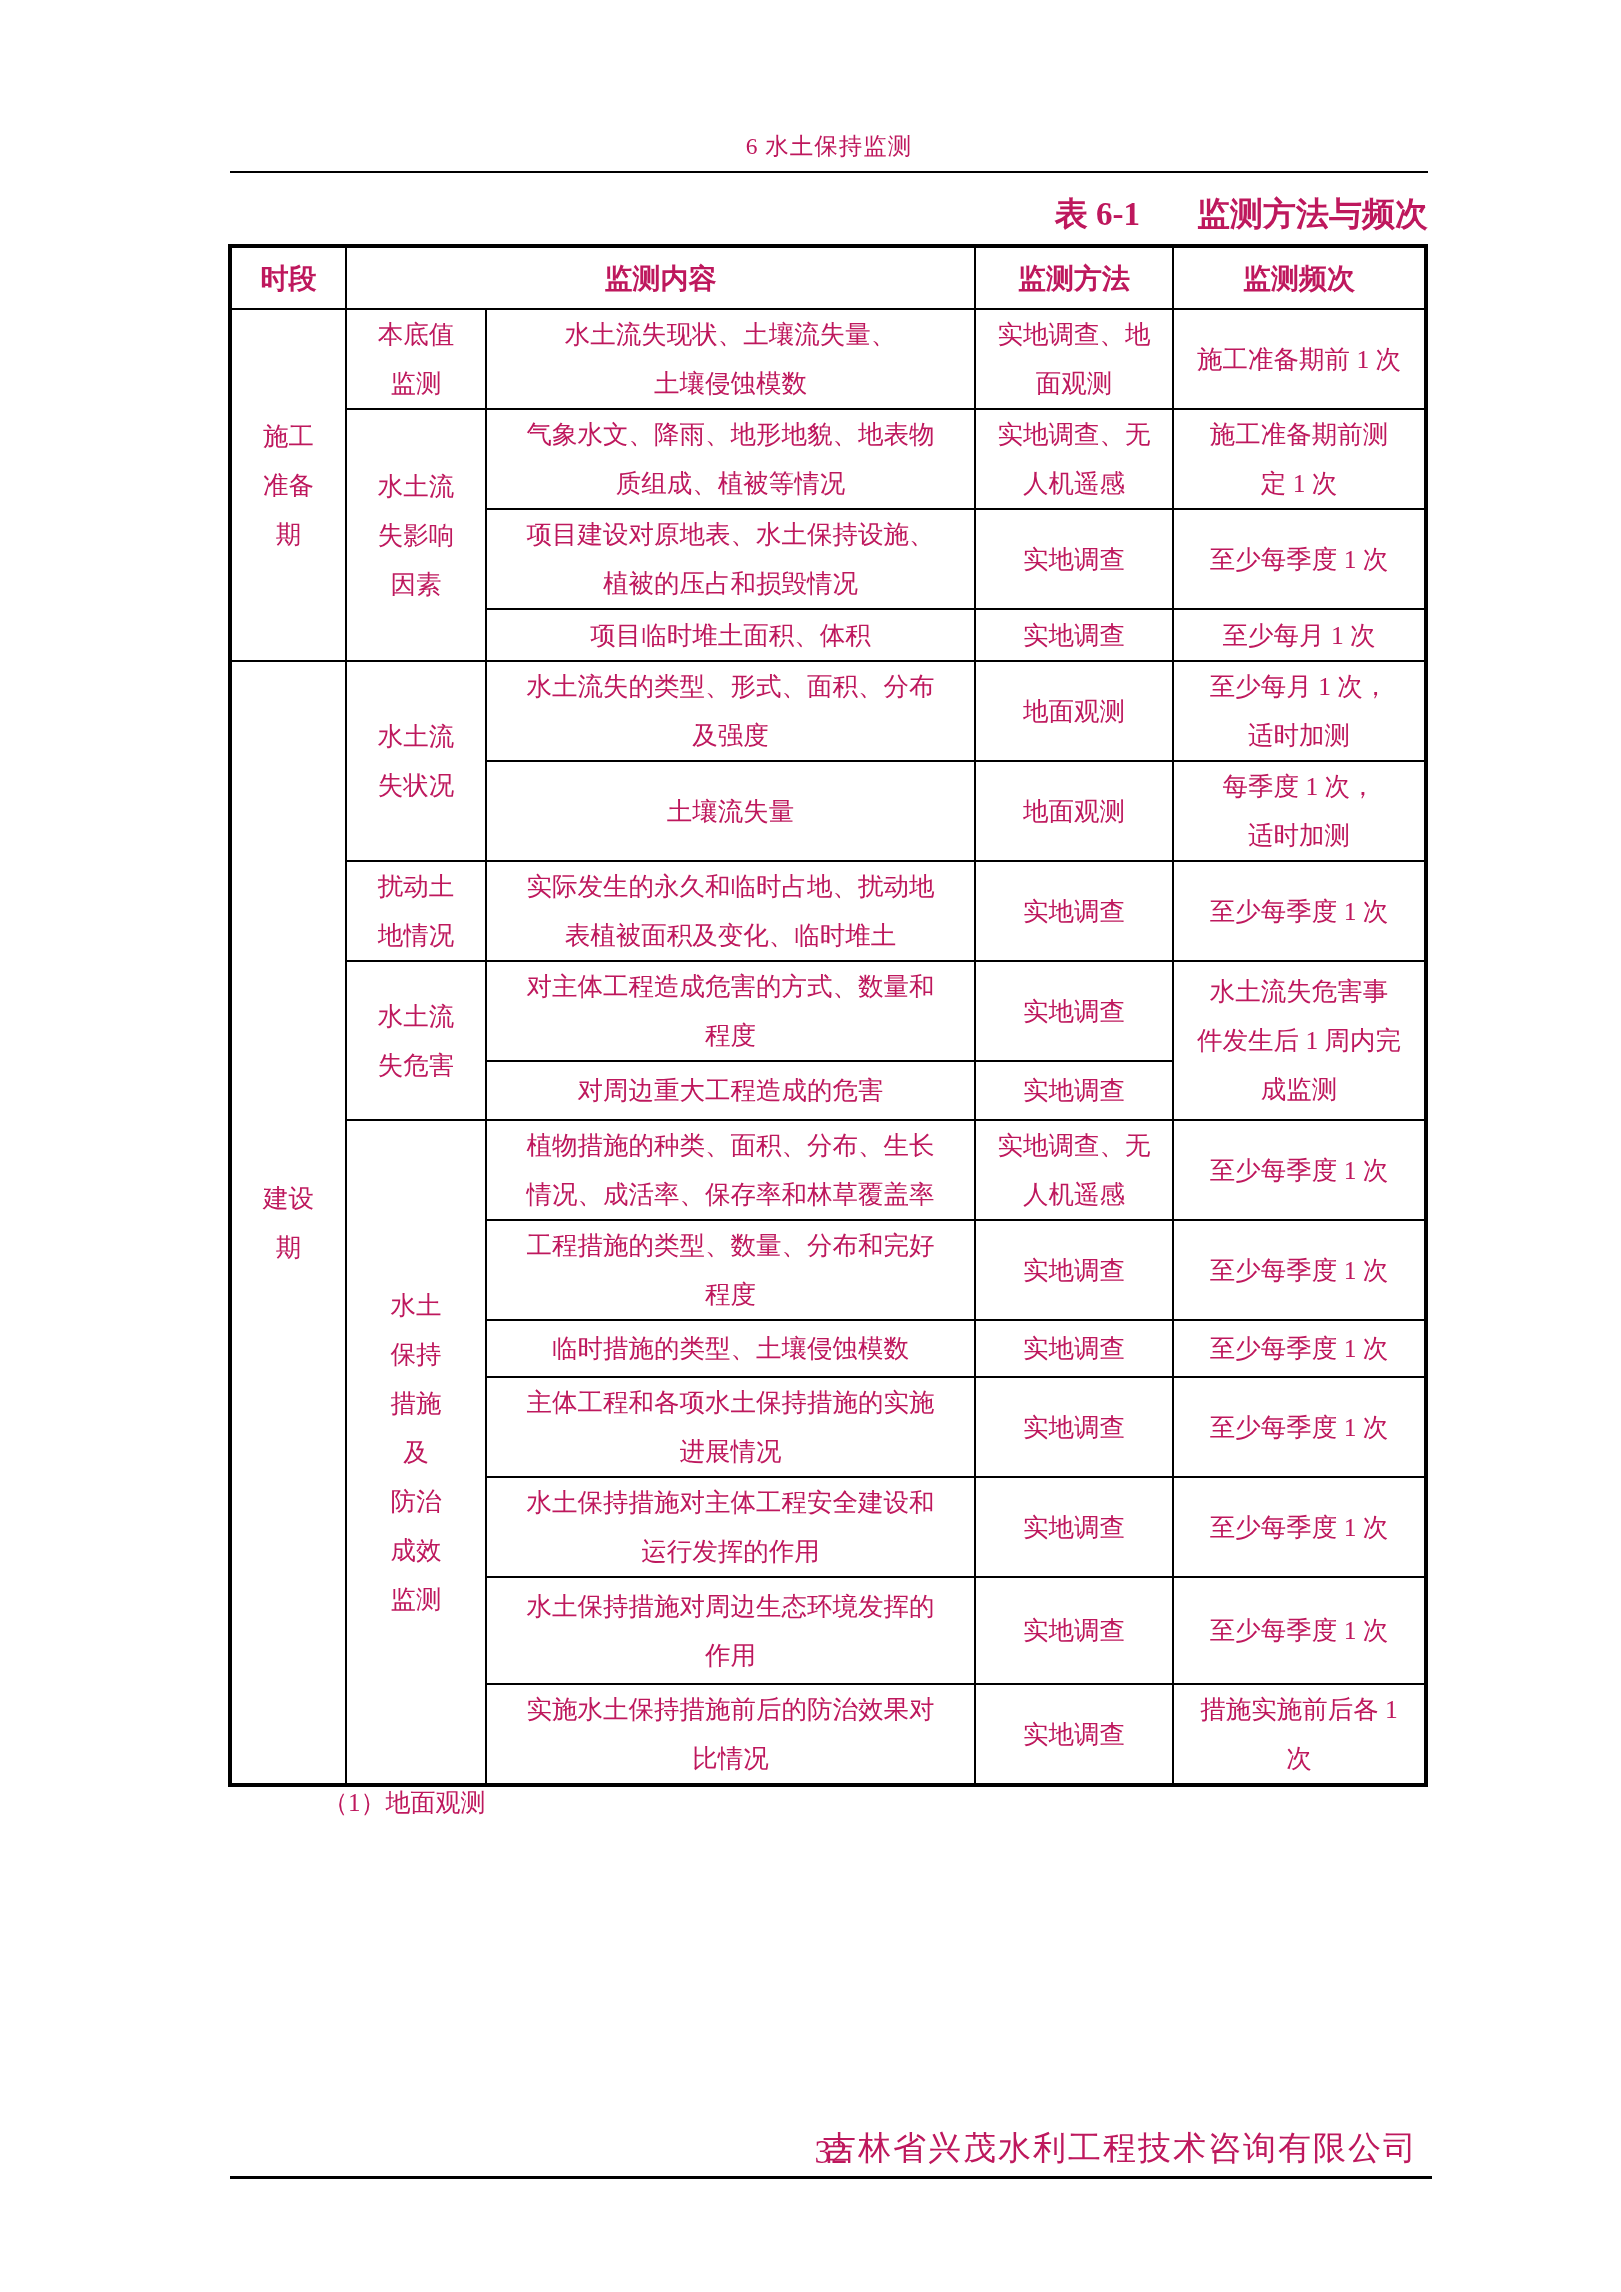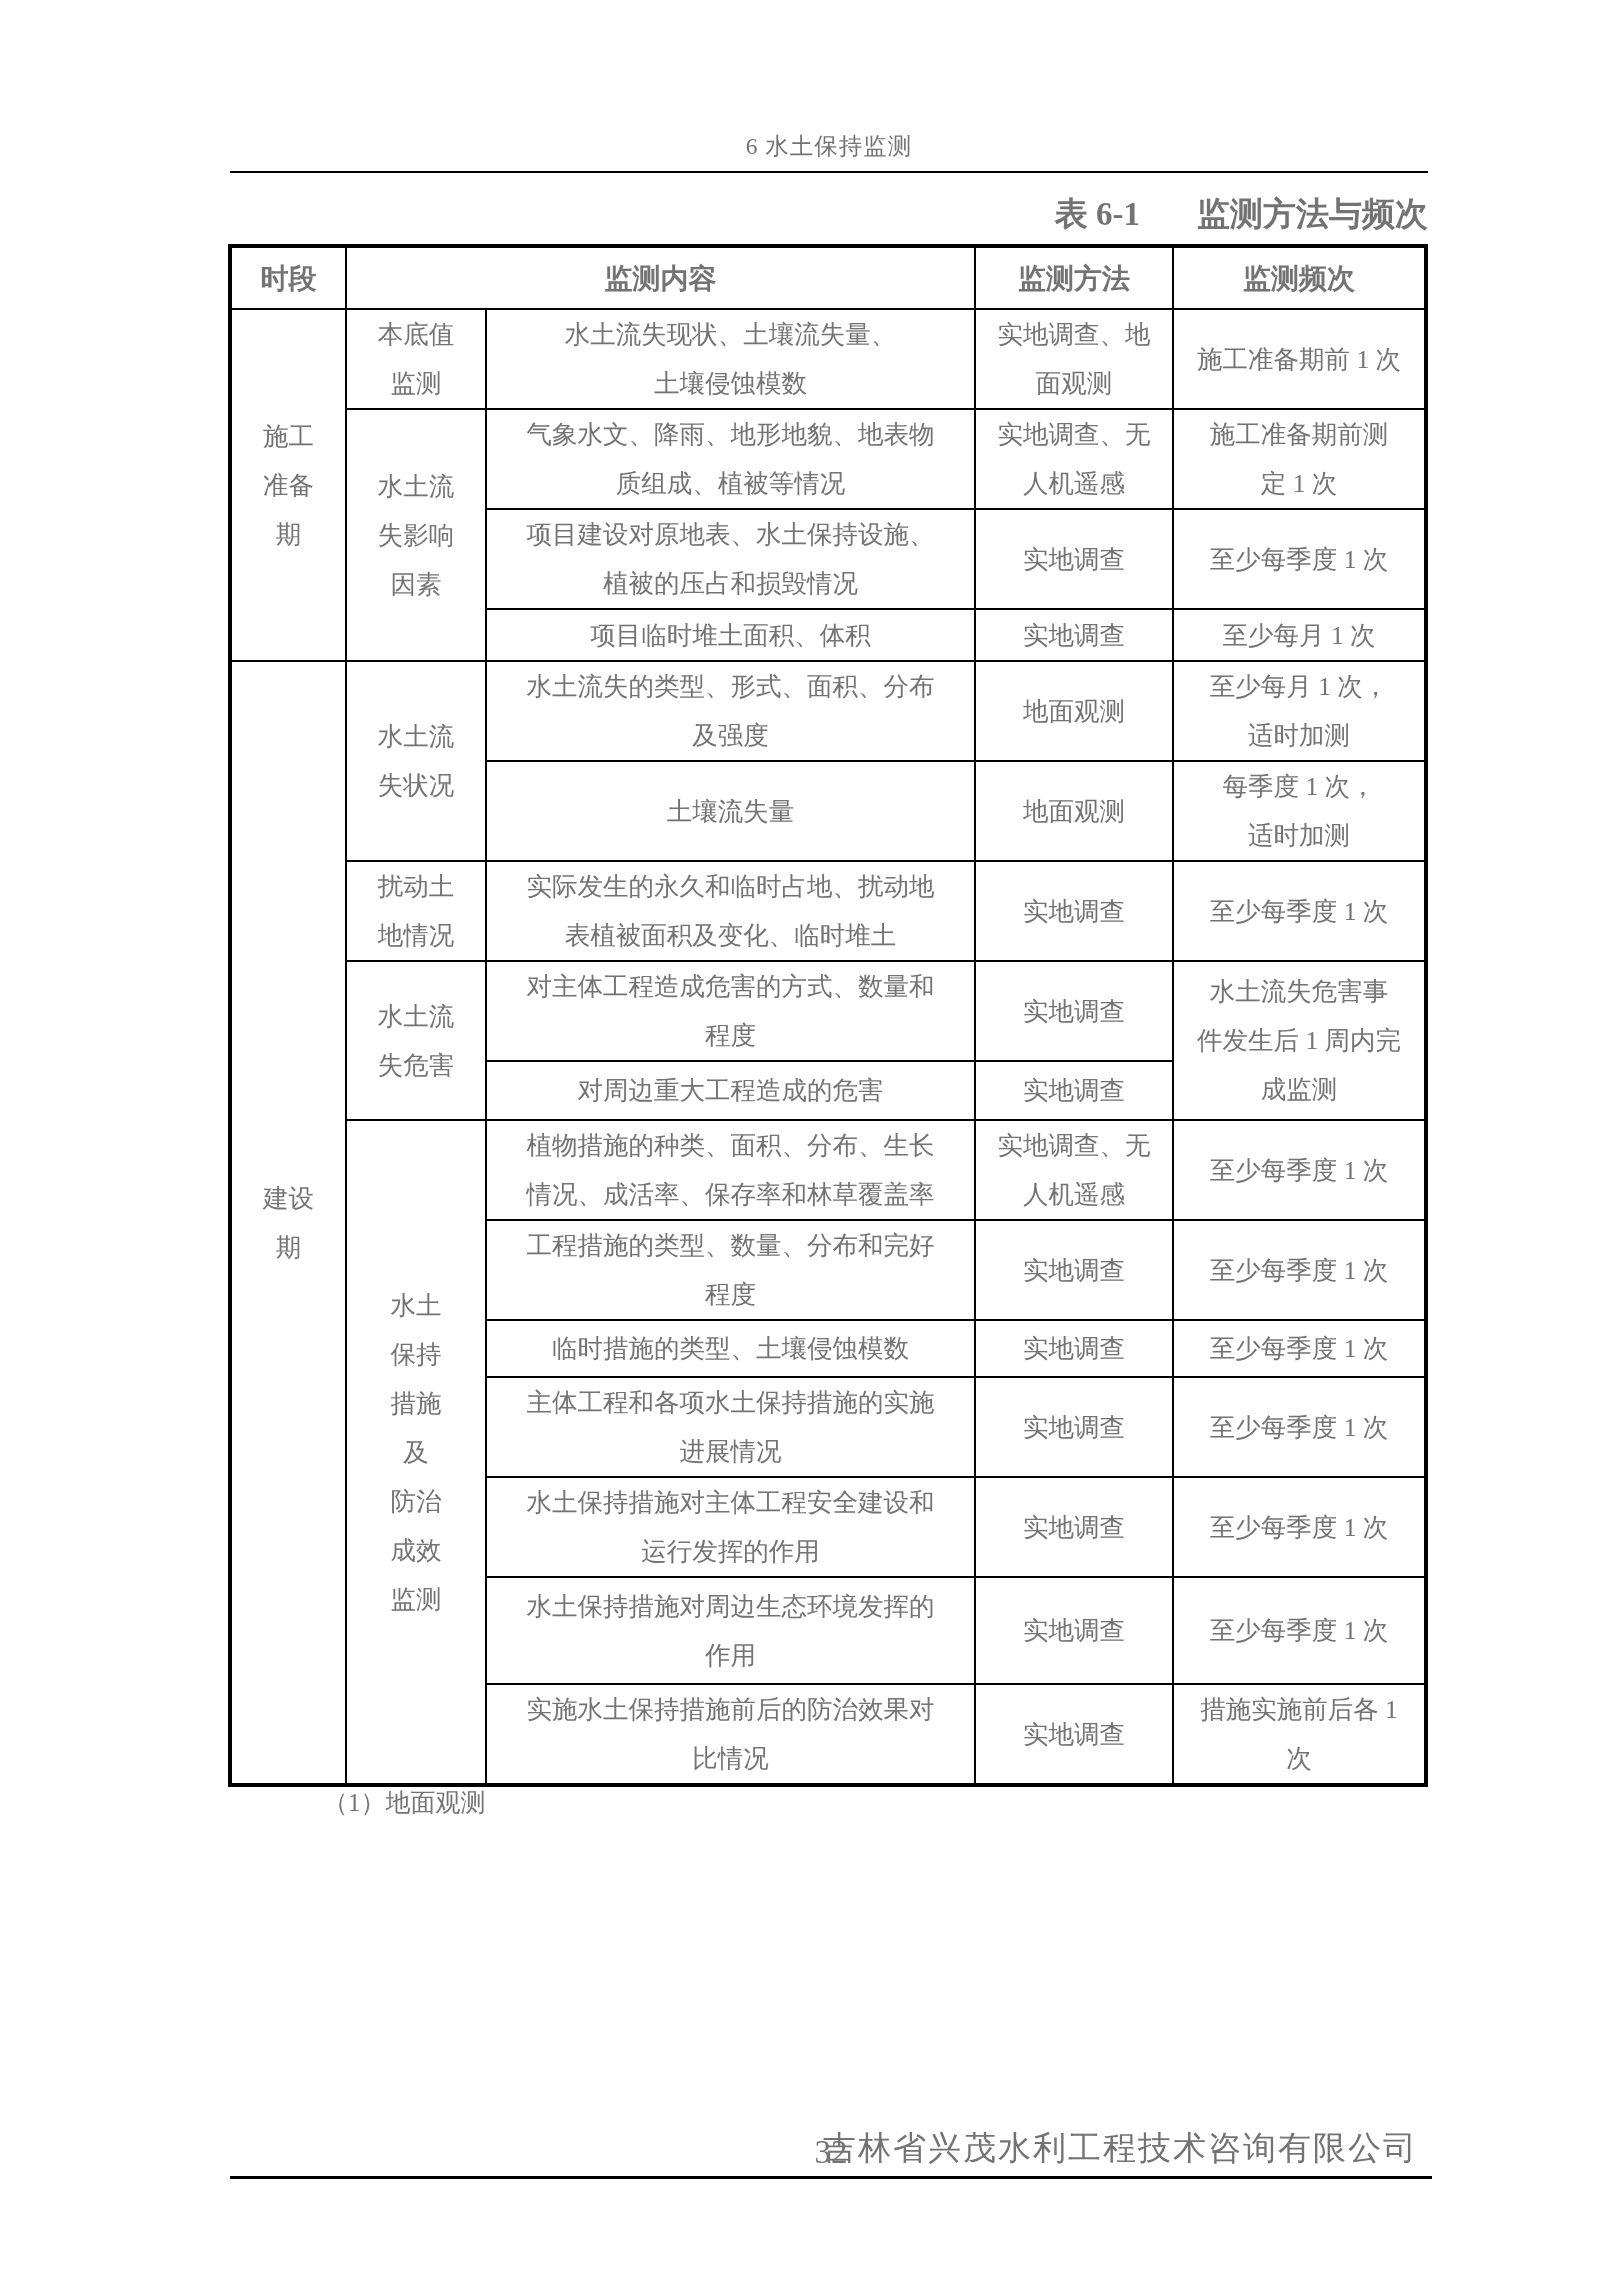--- a/index.html
+++ b/index.html
@@ -2,21 +2,21 @@
 <html><head>
 <meta charset="utf-8">
 <style>
   html,body{margin:0;padding:0;background:#888;}
   .page{
     position:relative;
     width:1621px;height:2293px;
     background:#ffffff;
     margin:0 auto;
     font-family:"Liberation Serif","DejaVu Serif",serif;
-    color:#737373;
+    color:#be185d;
     overflow:hidden;
   }
   
   .doc-header{
     position:absolute;left:230px;top:130px;width:1198px;
     text-align:center;font-size:23.5px;letter-spacing:1px;
     padding-bottom:8.8px;border-bottom:2.9px solid #000;
   }
   
   .caption{

